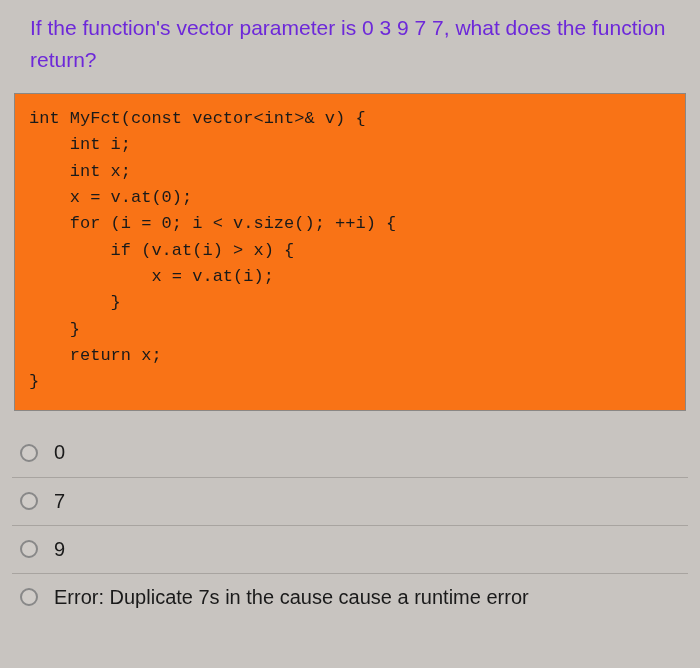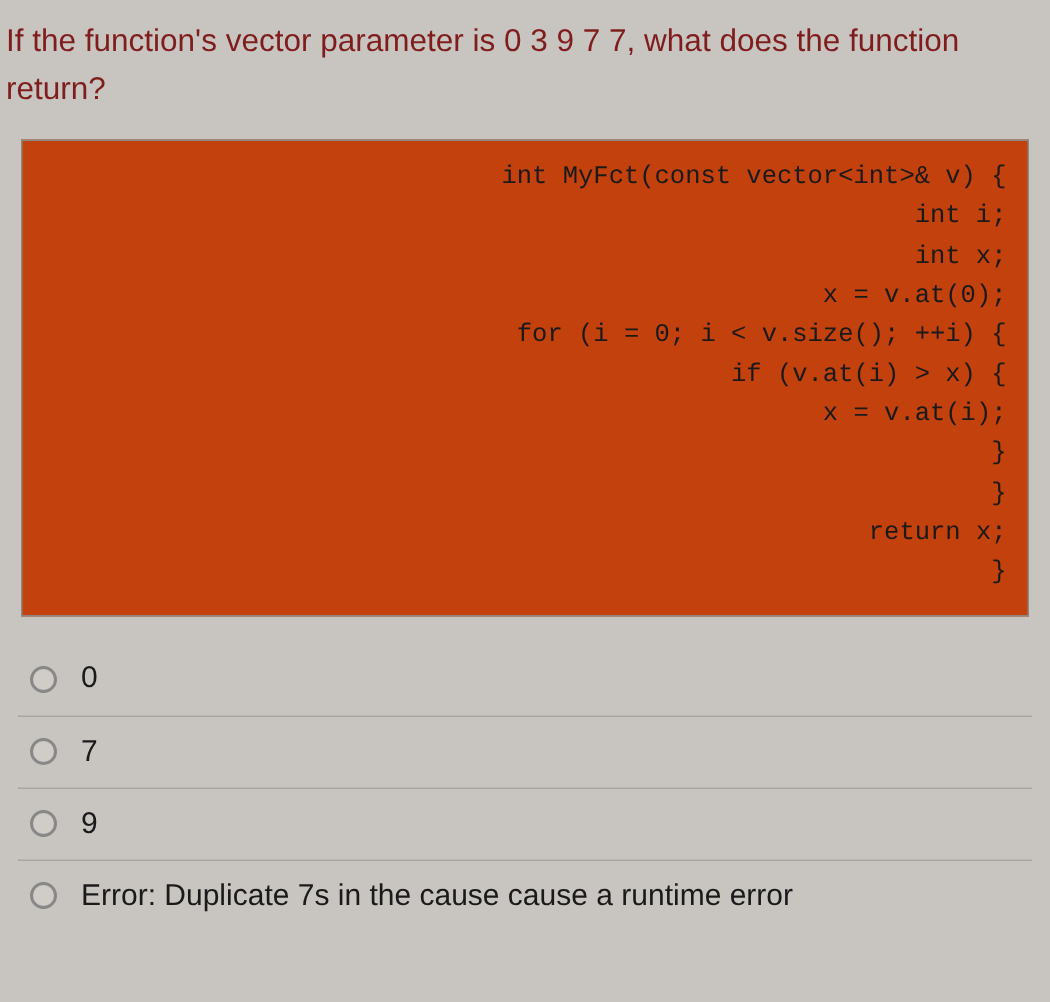--- a/index.html
+++ b/index.html
@@ -10,30 +10,29 @@
     body {
       width: 700px;
       height: 668px;
       background: #c8c4c0;
       font-family: Arial, Helvetica, sans-serif;
       padding: 0;
       overflow: hidden;
     }
     .question-text {
       font-size: 21px;
-      color: #7f1d1d;
-      padding: 12px 18px 10px 4px;
+      color: #6d28d9;
+      padding: 12px 18px 10px 30px;
       line-height: 1.5;
     }
     .code-box {
       margin: 8px 14px 18px 14px;
       border: 1px solid #8a8784;
-      background: #c2410c;
+      background: #f97316;
       padding: 12px 14px 14px 14px;
-      text-align: right;
     }
     .code-box pre {
       font-family: "Courier New", Courier, monospace;
       font-size: 17px;
       color: #1a1a1a;
       line-height: 1.55;
       white-space: pre;
     }
     .options {
       margin: 0 12px 0 12px;

